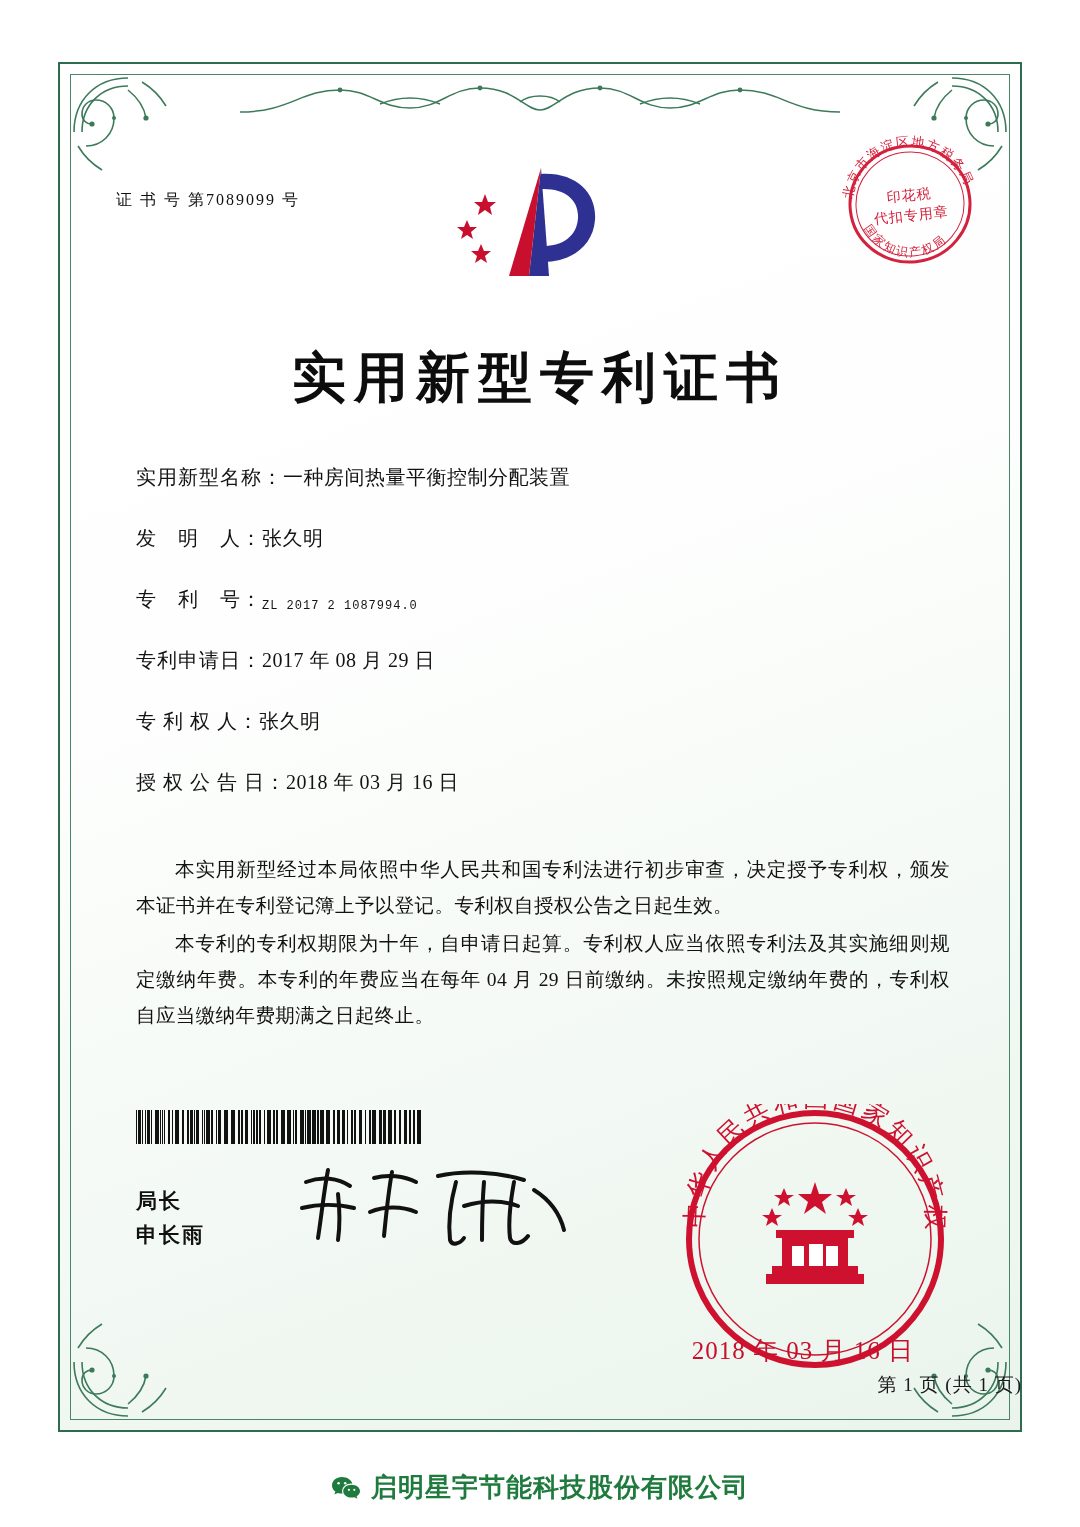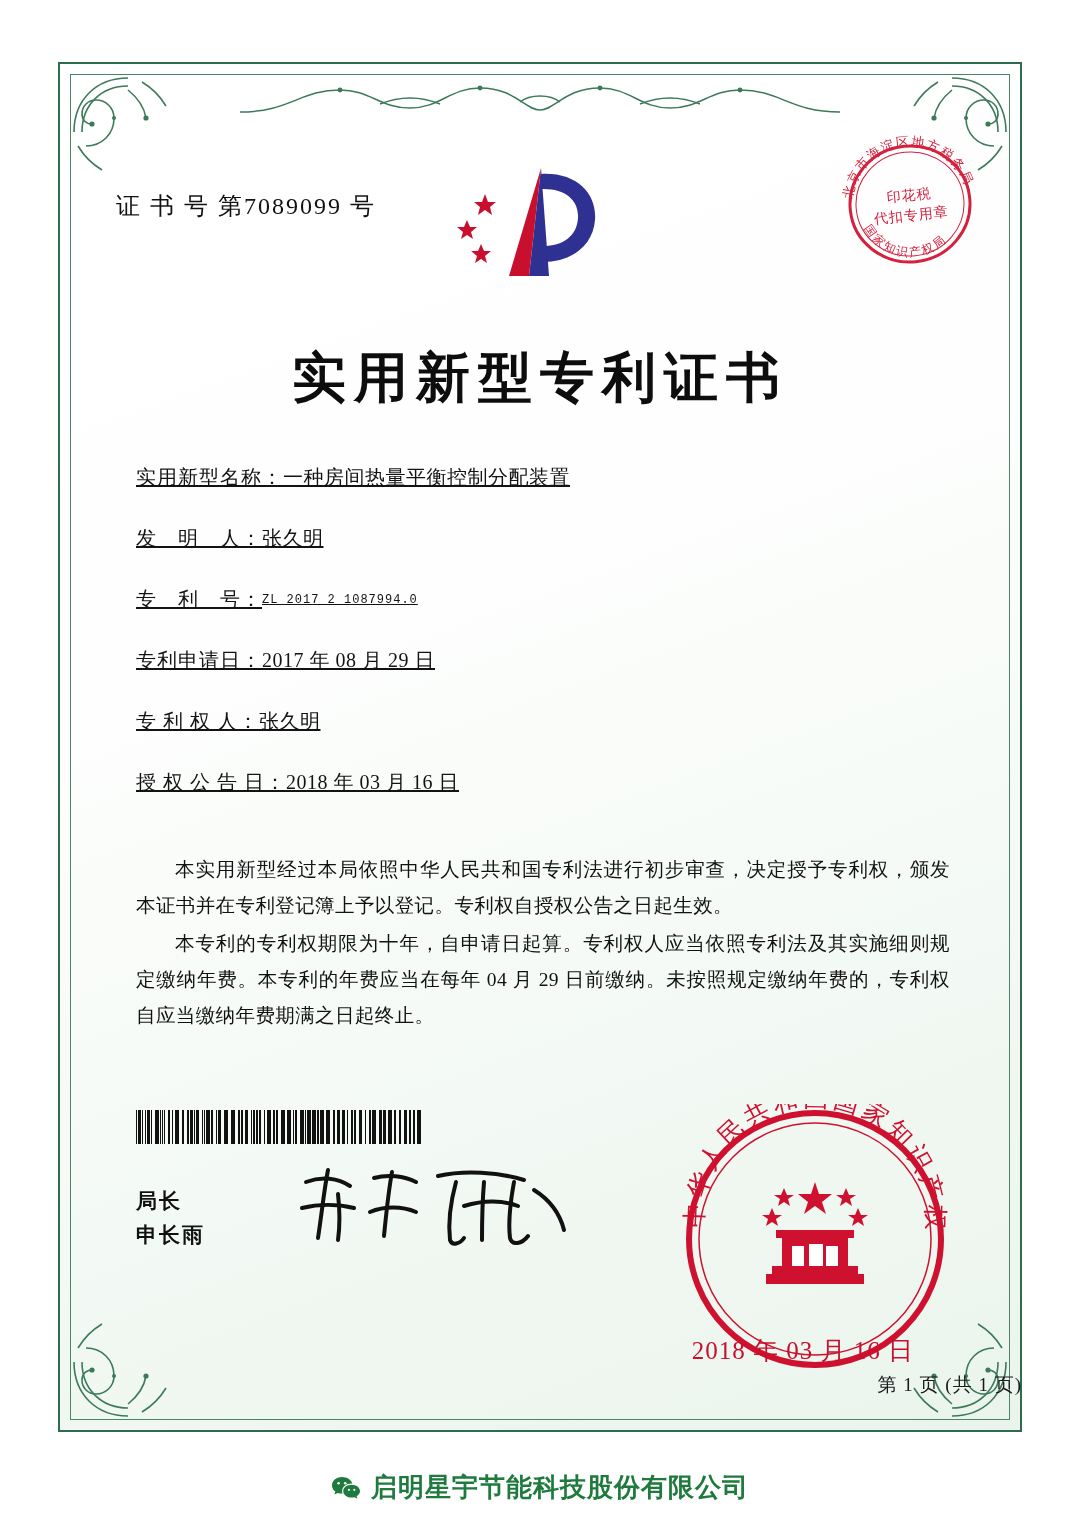--- a/index.html
+++ b/index.html
@@ -61,21 +61,21 @@
     width: 620px;
     height: 46px;
   }
   .top-ornament svg { width:100%; height:100%; display:block; }
 
   
   .cert-number {
     position: absolute;
     left: 58px;
     top: 128px;
-    font-size: 24px;
+    font-size: 16px;
     letter-spacing: 2px;
     color: #111;
     white-space: nowrap;
   }
 
   .logo {
     position: absolute;
     left: 50%;
     top: 96px;
     transform: translateX(-50%);
@@ -110,25 +110,24 @@
 
   
   .fields {
     position: absolute;
     left: 78px;
     right: 70px;
     top: 402px;
   }
   .field-row {
     display: flex;
-    align-items: center;
+    align-items: flex-end;
     margin-bottom: 34px;
     font-size: 20px;
     color: #131313;
-    text-decoration: underline;
   }
   .field-label {
     white-space: pre;
     letter-spacing: 1px;
   }
   .field-value {
     letter-spacing: 0.5px;
   }
   .field-value.mono {
     font-family: "Liberation Mono", "DejaVu Sans Mono", monospace;

